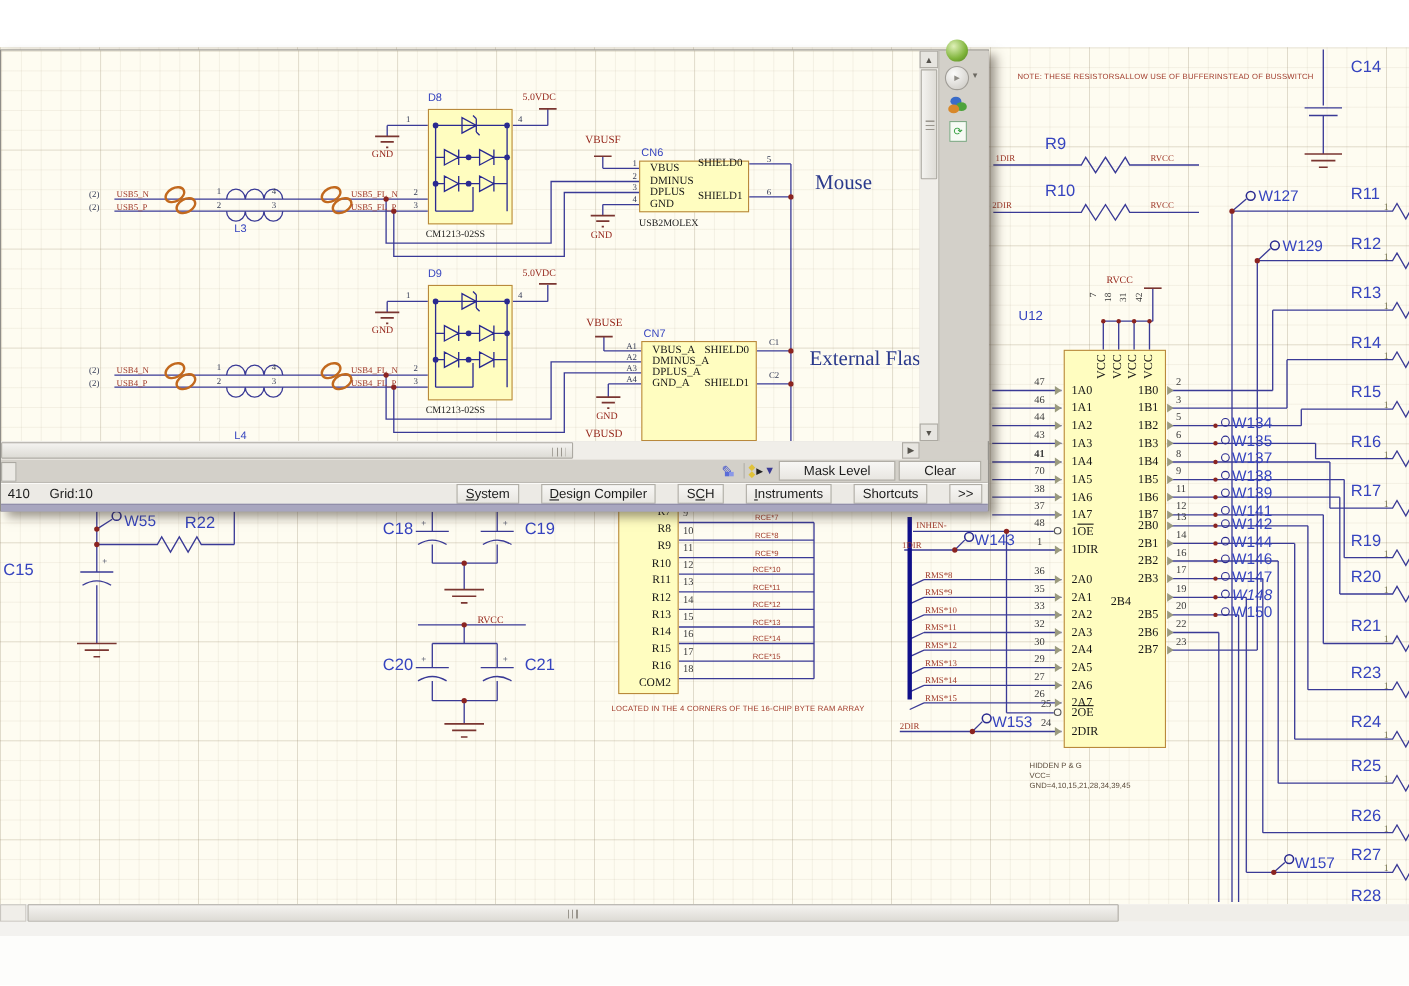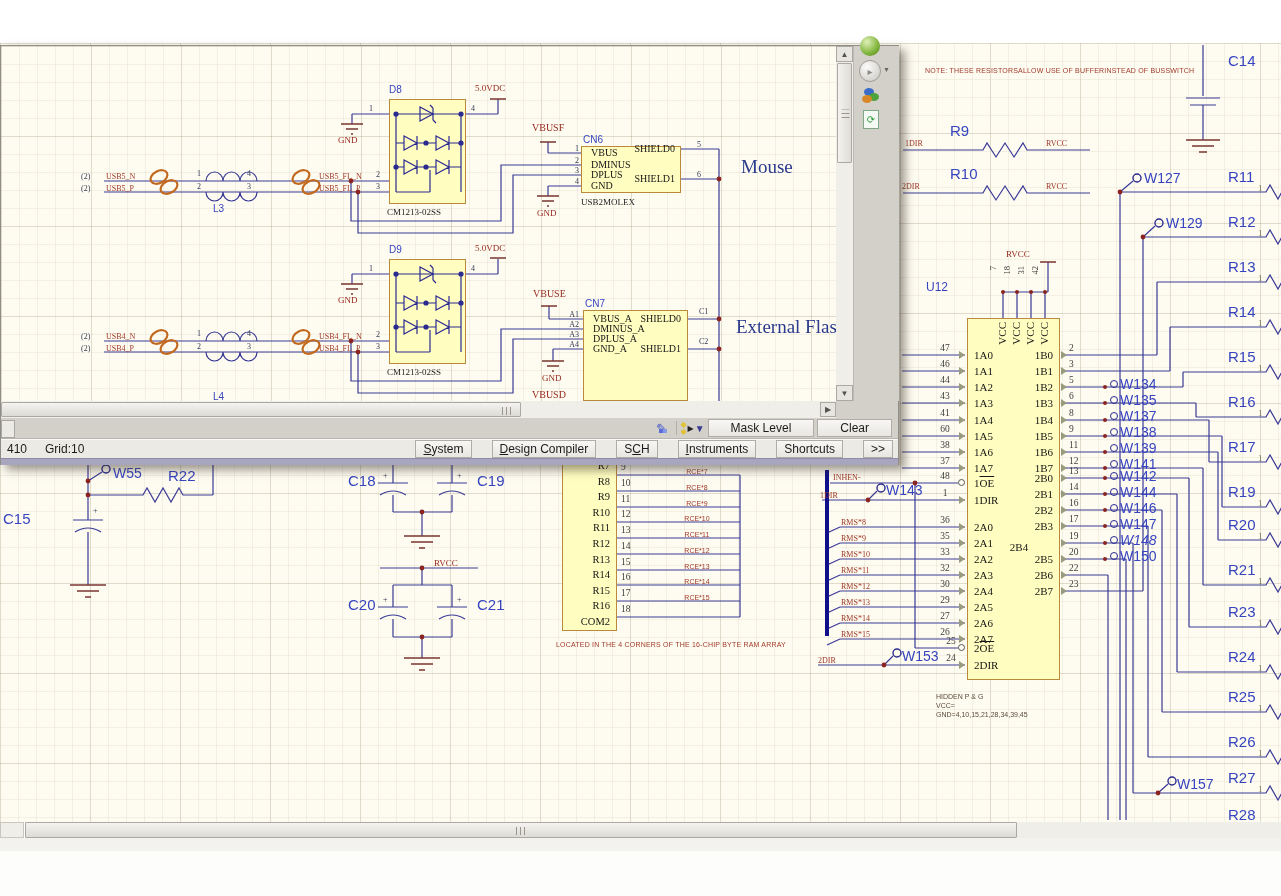--- a/index.html
+++ b/index.html
@@ -192,26 +192,26 @@
       <span class="pnum" style="left:30px;top:0;width:26px;text-align:center;">44</span>
       <span class="tri" style="left:57px;top:8px;"></span>
       <span class="pname" style="left:72px;top:6px;">1A2</span>
     </div>
       <div class="prow" style="left: 902px; width: 160px; top: 391px;">
       <span class="pnum" style="left:30px;top:0;width:26px;text-align:center;">43</span>
       <span class="tri" style="left:57px;top:8px;"></span>
       <span class="pname" style="left:72px;top:6px;">1A3</span>
     </div>
       <div class="prow" style="left: 902px; width: 160px; top: 408px;">
-      <span class="pnum" style="left:30px;top:0;width:26px;text-align:center;">41</span>
+      <span class="pnum" style="left:30px;top:0;width:26px;text-align:center;font-weight:bold;">41</span>
       <span class="tri" style="left:57px;top:8px;"></span>
       <span class="pname" style="left:72px;top:6px;">1A4</span>
     </div>
       <div class="prow" style="left: 902px; width: 160px; top: 424px;">
-      <span class="pnum" style="left:30px;top:0;width:26px;text-align:center;">60</span>
+      <span class="pnum" style="left:30px;top:0;width:26px;text-align:center;">70</span>
       <span class="tri" style="left:57px;top:8px;"></span>
       <span class="pname" style="left:72px;top:6px;">1A5</span>
     </div>
       <div class="prow" style="left: 902px; width: 160px; top: 440px;">
       <span class="pnum" style="left:30px;top:0;width:26px;text-align:center;">38</span>
       <span class="tri" style="left:57px;top:8px;"></span>
       <span class="pname" style="left:72px;top:6px;">1A6</span>
     </div>
       <div class="prow" style="left: 902px; width: 160px; top: 456px;">
       <span class="pnum" style="left:30px;top:0;width:26px;text-align:center;">37</span>

